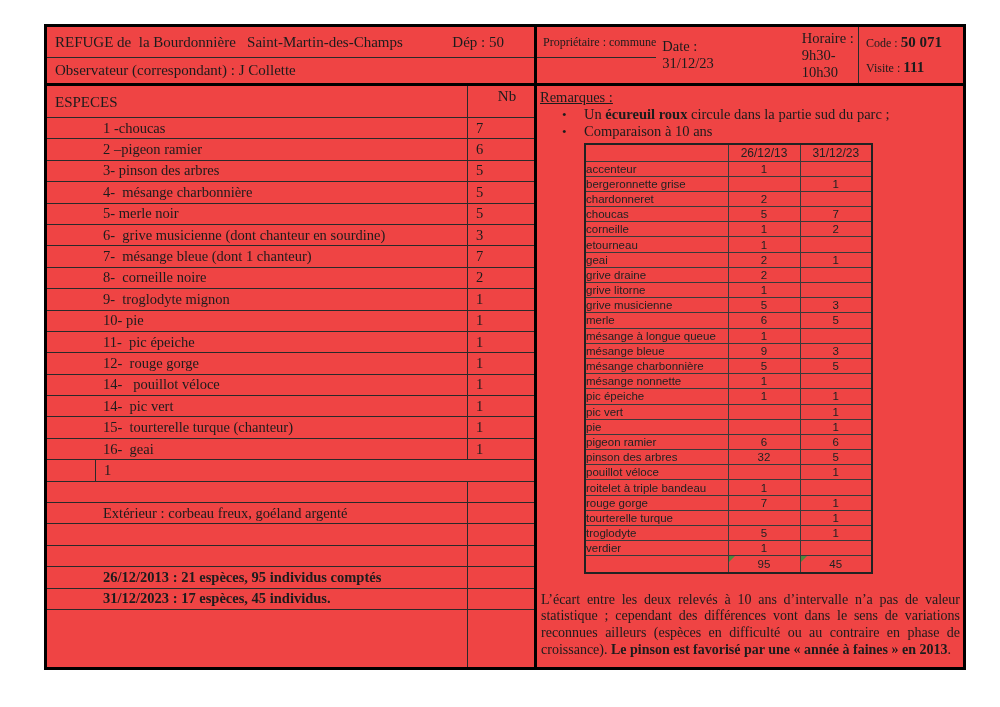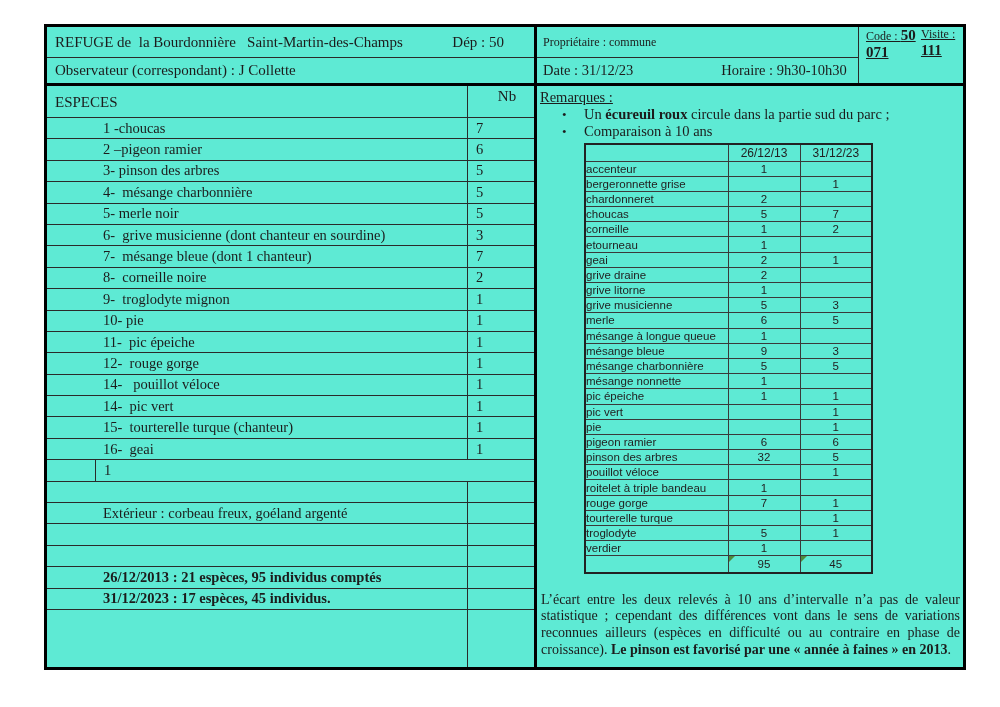--- a/index.html
+++ b/index.html
@@ -1,21 +1,21 @@
 <!DOCTYPE html>
 <html><head>
 <meta charset="utf-8">
 <style>
   * { margin:0; padding:0; box-sizing:border-box; }
   html,body { width:1000px; height:707px; background:#ffffff; overflow:hidden; }
   body { font-family:"Liberation Serif","DejaVu Serif",serif; color:#1c1c1c; }
 
   .doc {
     position:absolute; left:44px; top:24px; width:922px; height:646px;
-    border:3px solid #000; display:flex; background:#5eead4;
+    border:3px solid #000; display:flex; background:#ef4444;
   }
 
   
   .left-panel { width:490px; display:flex; flex-direction:column; border-right:3px solid #000; }
 
   .hrow1 { height:31px; border-bottom:1px solid #2a2a2a; display:flex; align-items:center;
            justify-content:space-between; padding:0 30px 0 8px; font-size:15px; }
   .hrow1 .title { white-space:pre; }
   .hrow2 { height:28px; border-bottom:3px solid #000; display:flex; align-items:center;
            padding-left:8px; font-size:15px; }
@@ -29,27 +29,27 @@
   .sp-row { height:21.4px; border-bottom:1px solid #2a2a2a; display:flex; font-size:14.5px;padding-left:48px; }
   .sp-row.bold { font-weight:bold; }
   .sp-row.filler { flex:1; border-bottom:none; }
   .sp-name { flex:1; padding-left:8px; display:flex; align-items:center; white-space:pre; overflow:hidden; }
   .sp-nb { width:67px; border-left:1px solid #2a2a2a; padding-left:8px; display:flex; align-items:center; }
   .sp-header .sp-nb { display:block; padding-left:12px; }
 
   
   .right-panel { flex:1; display:flex; flex-direction:column; }
   .r-header { height:59px; border-bottom:3px solid #000; display:flex; }
-  .r-left { flex:1; border-right:1px solid #2a2a2a; display:flex; flex-direction:column; }
+  .r-left { flex:1; border-right:1px solid #2a2a2a; display:flex; flex-direction:row; }
   .prop-row { height:31px; border-bottom:1px solid #2a2a2a; display:flex; align-items:center;
               padding-left:6px; font-size:12px; }
   .date-row { flex:1; display:flex; align-items:center; padding-left:6px; font-size:14.5px; }
   .date-row .horaire { margin-left:88px; }
-  .code-cell { width:104px; display:flex; justify-content:space-evenly;
-               padding-left:7px; font-size:12px;text-decoration:underline; }
+  .code-cell { width:104px; display:flex; flex-direction:column; justify-content:space-evenly;
+               padding-left:7px; font-size:12px; }
   .code-cell b { font-size:15px; }
 
   .remarks { flex:1; padding:2px 2px 0 3px; position:relative; }
   .rem-title { font-size:14.5px; text-decoration:underline; display:inline-block; }
   .bullet { display:flex; font-size:14.5px; line-height:17px; padding-left:22px; }
   .b-dot { width:22px; font-size:13px; }
   .b-text { white-space:pre-wrap; }
 
   .cmp-wrap { margin:3px 0 0 44px; }
   table.cmp { border-collapse:collapse; font-family:"Liberation Sans","DejaVu Sans",sans-serif;

